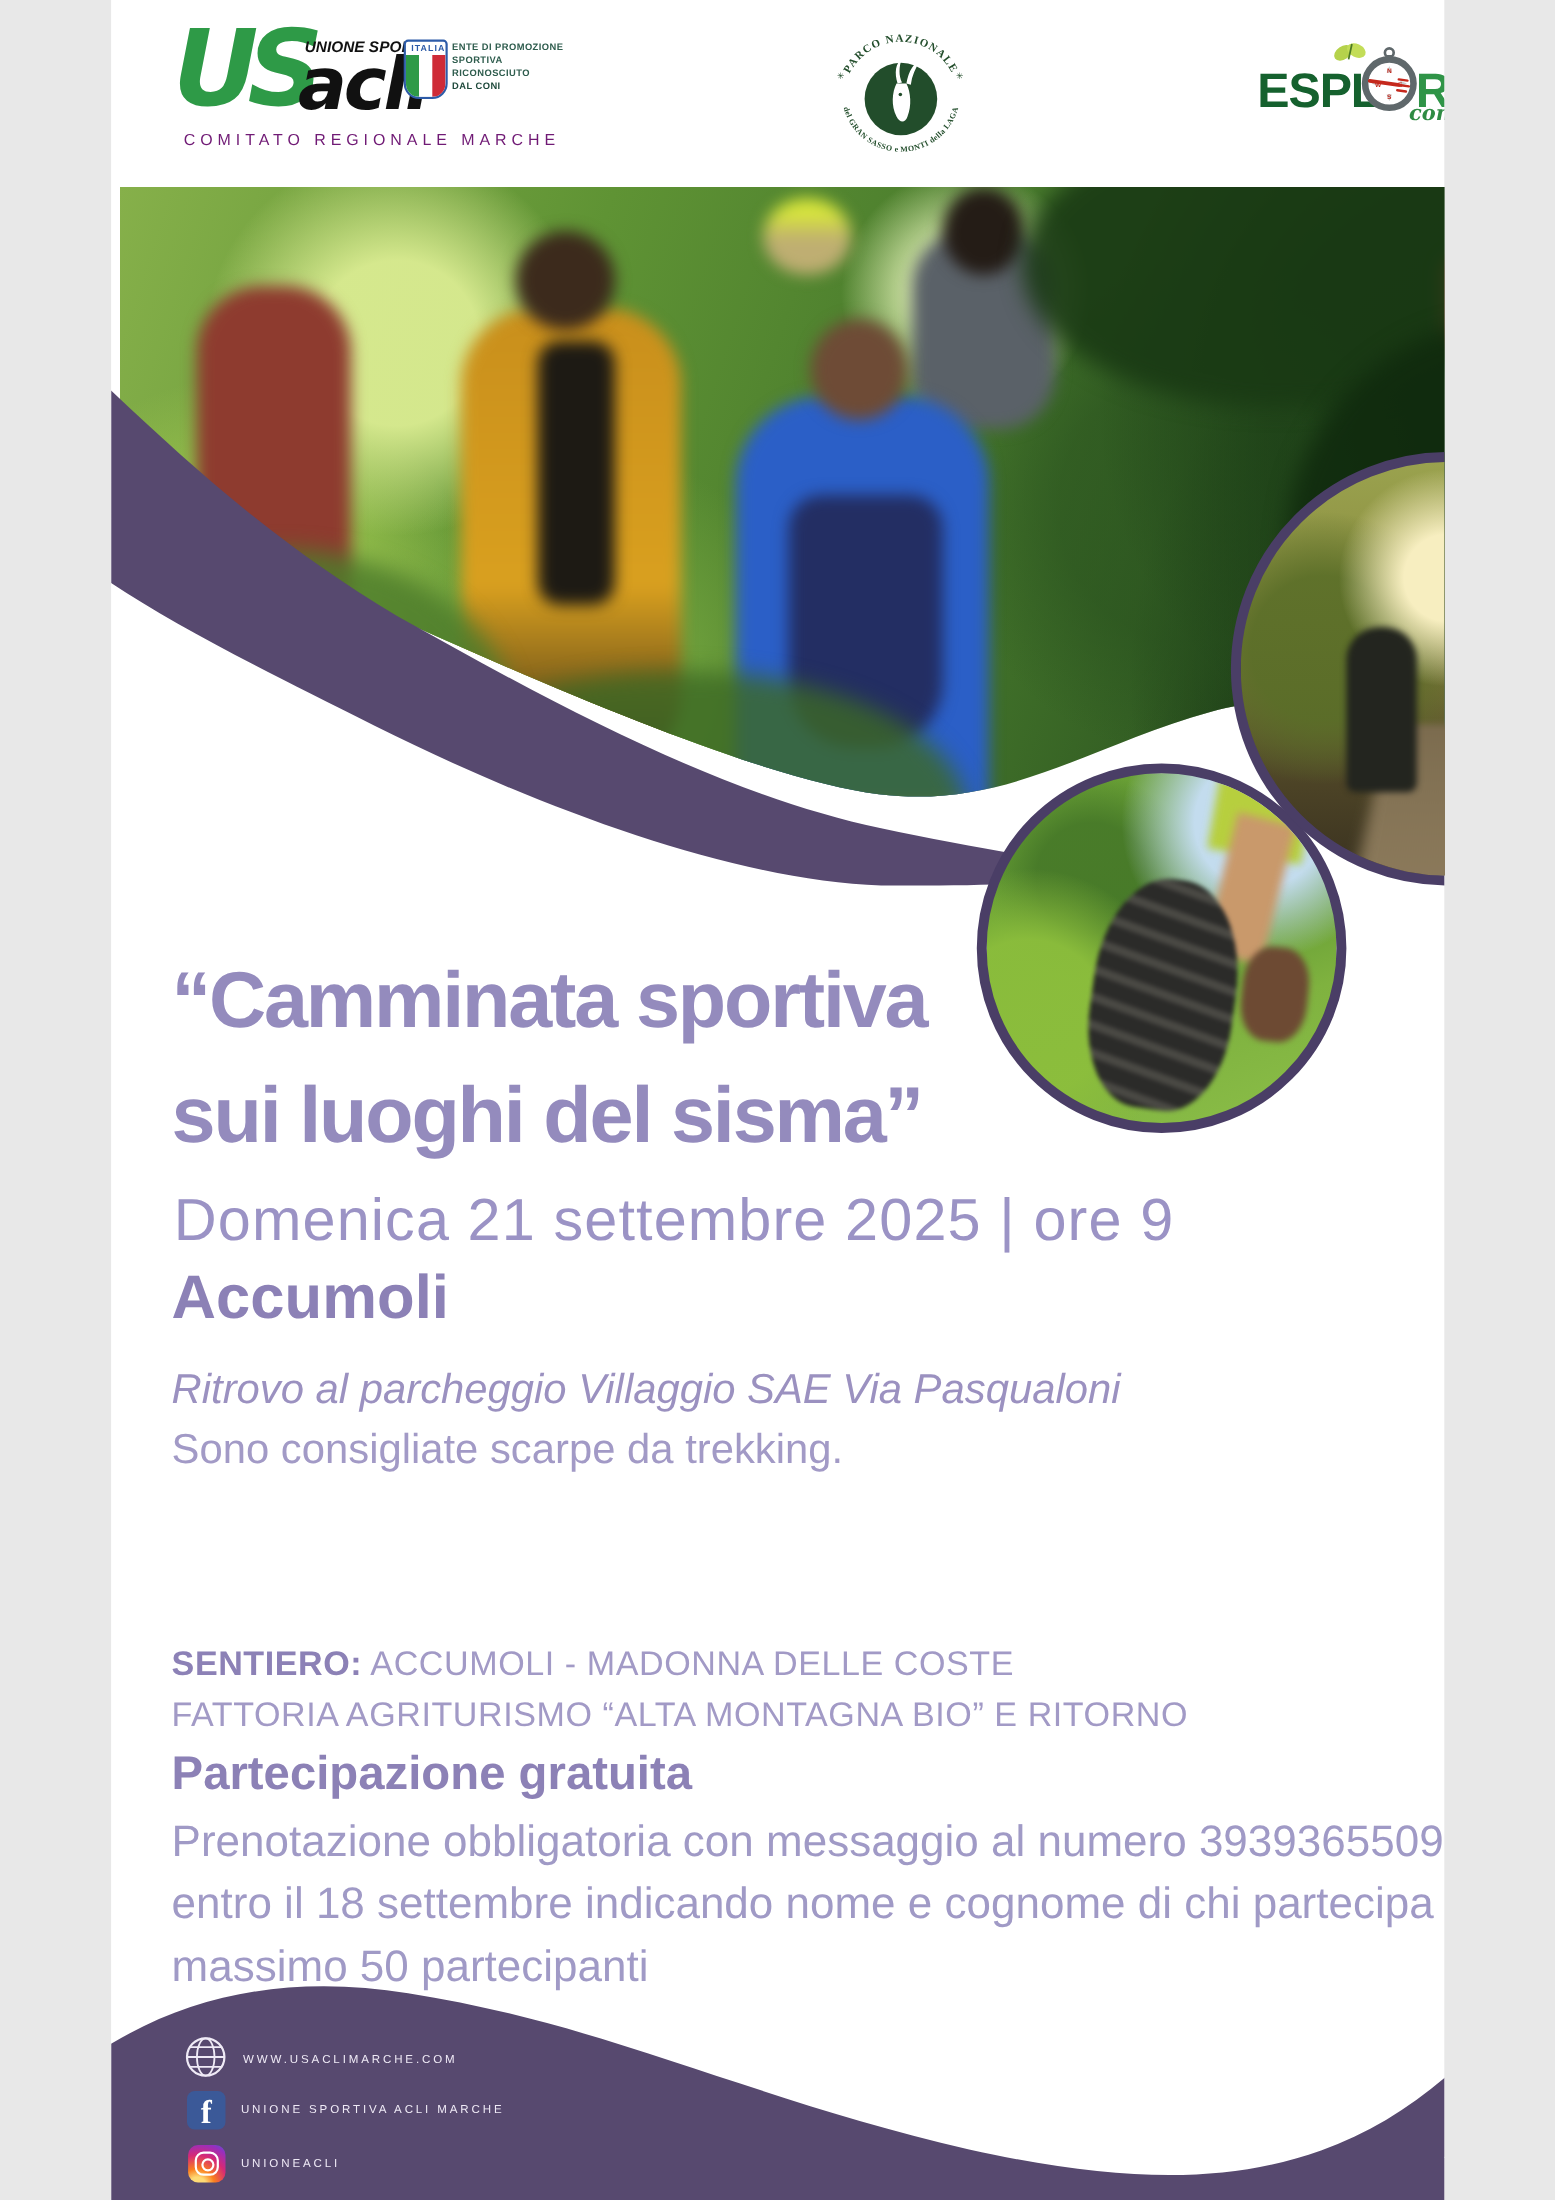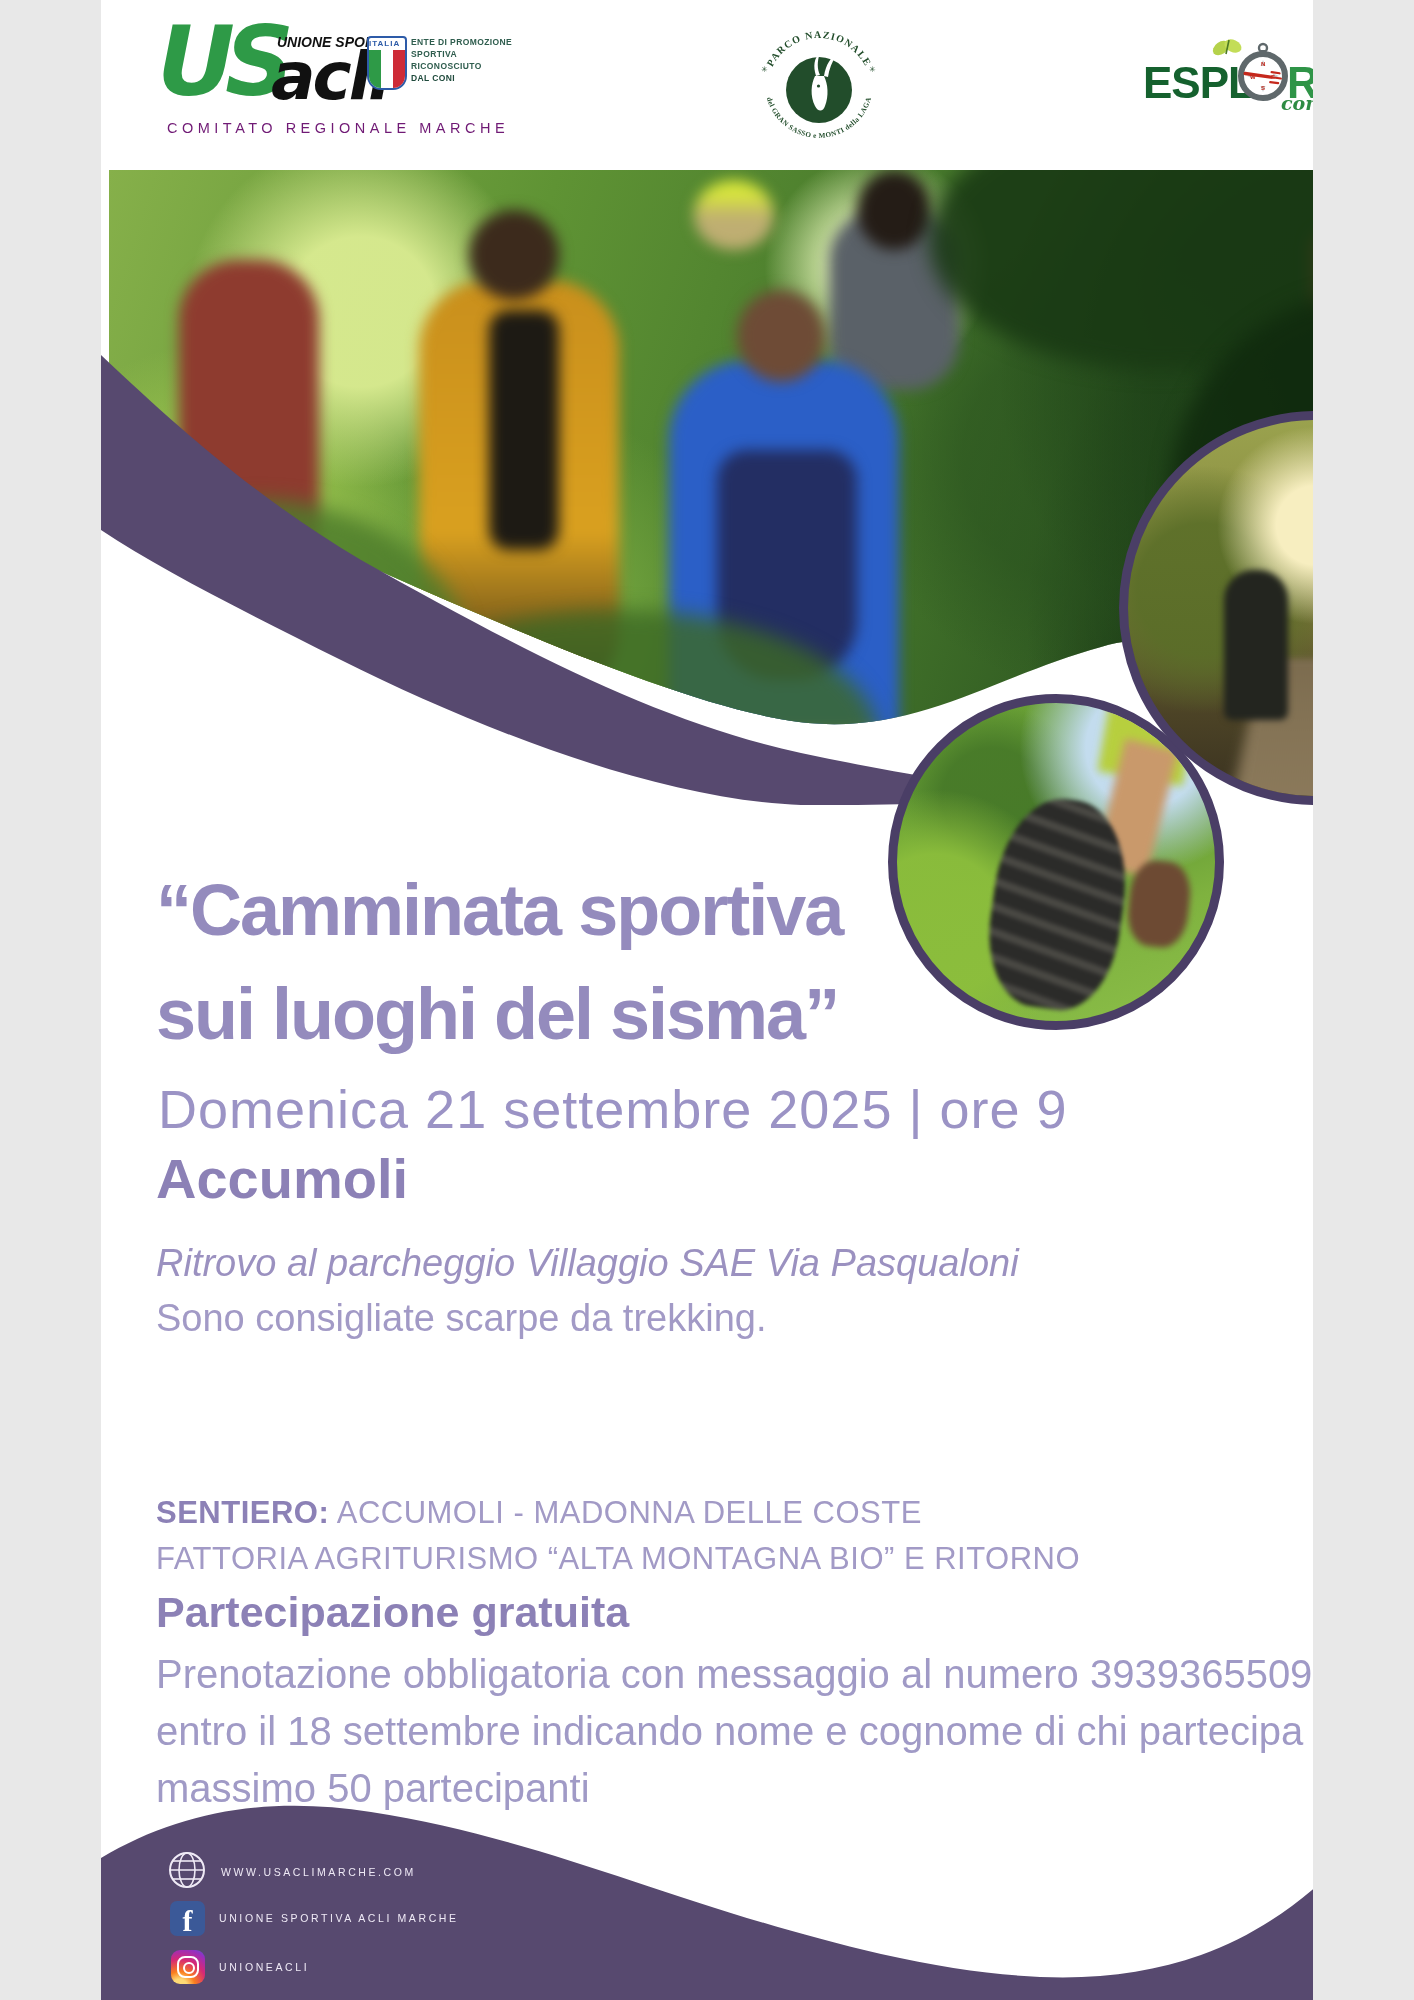--- a/index.html
+++ b/index.html
@@ -9,21 +9,21 @@
 
   
   .usacli{left:52px;top:12px;width:360px;height:130px;}
   .us-big{position:absolute;left:4px;top:2px;font:italic 900 96px "DejaVu Sans",sans-serif;
           color:#2e9a47;letter-spacing:-10px;line-height:1;}
   .acli{position:absolute;left:118px;top:32px;font:italic 900 66px "DejaVu Sans",sans-serif;
         color:#111;letter-spacing:-3px;line-height:1;}
   .us-tag{position:absolute;left:124px;top:22px;font:italic 800 14px "Liberation Sans",sans-serif;color:#111;}
   .shield{position:absolute;left:214px;top:24px;width:36px;height:50px;border:2px solid #2d5ba8;
           border-radius:4px 4px 14px 14px;overflow:hidden;background:#fff;}
-  .shield-label{position:absolute;left:0;right:0;top:1px;text-align:left;
+  .shield-label{position:absolute;left:0;right:0;top:1px;text-align:right;
                 font:700 8px "Liberation Sans",sans-serif;color:#2d5ba8;letter-spacing:1px;}
   .shield-stripes{position:absolute;left:0;right:0;top:12px;bottom:0;display:flex;}
   .shield-stripes div{flex:1;}
   .ente{position:absolute;left:258px;top:25px;width:120px;font:700 8.5px "Liberation Sans",sans-serif;
         color:#2f5d4e;line-height:1.4;letter-spacing:.4px;}
   .comitato{position:absolute;left:14px;top:108px;font:400 14.5px "Liberation Sans",sans-serif;
             color:#701a75;letter-spacing:4.5px;}
 
   .parco{left:640px;top:20px;width:156px;height:118px;}
 

